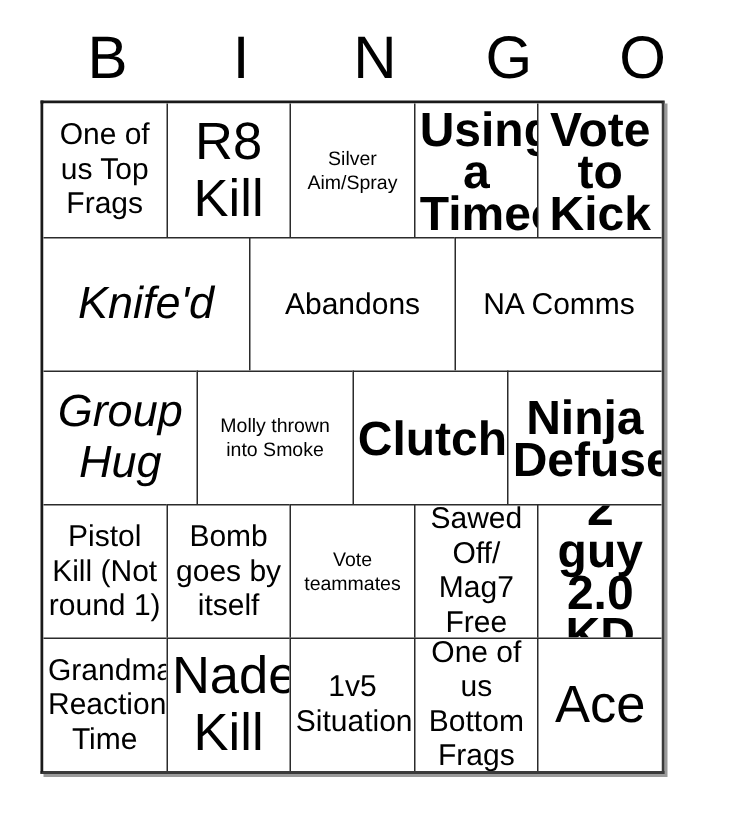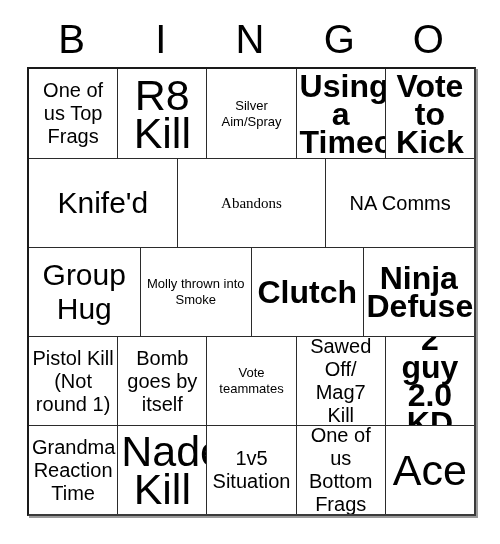--- a/index.html
+++ b/index.html
@@ -35,21 +35,21 @@
     font-size: 40px;
     line-height: 44px;
     font-weight: 400;
     letter-spacing: 0px;
     color: #000000;
     user-select: none;
   }
 
   
   .grid {
-    width: 449px;
+    width: 416px;
     border-top: 2px solid #1a1a1a;
     border-left: 2px solid #1a1a1a;
     border-right: 2px solid #3a3a3a;
     border-bottom: 2px solid #3a3a3a;
     box-shadow: 2px 2px 0 0 #9a9a9a;
     background: #ffffff;
     box-sizing: border-box;
   }
   .row {
     display: flex;
@@ -75,25 +75,25 @@
     border-left: 1px solid #2b2b2b;
   }
   .cell-text {
     display: block;
     width: 100%;
     color: #000000;
   }
 
   
   .sz-xs .cell-text { font-size: 13px; line-height: 16px; text-align: center; }
-  .sz-sm .cell-text { font-size: 15px; line-height: 18px; font-family: Liberation Serif, serif; }
+  .sz-sm .cell-text { font-size: 20px; line-height: 18px; }
   .sz-md .cell-text { font-size: 20px; line-height: 23px; }
   .sz-lg .cell-text { font-size: 32px; line-height: 28px; font-weight: bold; }
-  .sz-xl .cell-text { font-size: 30px; line-height: 34px; }
-  .sz-xxl .cell-text { font-size: 43px; line-height: 38px; }
+  .sz-xl .cell-text { font-size: 30px; line-height: 34px; font-style: italic; }
+  .sz-xxl .cell-text { font-size: 35px; line-height: 38px; }
 </style>
 </head>
 <body>
 
 <div class="card">
 
   <div class="header-row">
       <div class="header-cell">B</div>
       <div class="header-cell">I</div>
       <div class="header-cell">N</div>
@@ -148,21 +148,21 @@
         <div class="cell sz-md">
           <span class="cell-text">Pistol Kill (Not round 1)</span>
         </div>
         <div class="cell sz-md">
           <span class="cell-text">Bomb goes by itself</span>
         </div>
         <div class="cell sz-xs">
           <span class="cell-text">Vote teammates</span>
         </div>
         <div class="cell sz-md">
-          <span class="cell-text">Sawed Off/ Mag7 Kill</span>
+          <span class="cell-text">Sawed Off/ Mag7 Free</span>
         </div>
         <div class="cell sz-lg">
           <span class="cell-text">2 guy 2.0 KD</span>
         </div>
       </div>
       <div class="row">
         <div class="cell sz-md">
           <span class="cell-text">Grandma Reaction Time</span>
         </div>
         <div class="cell sz-xxl">

